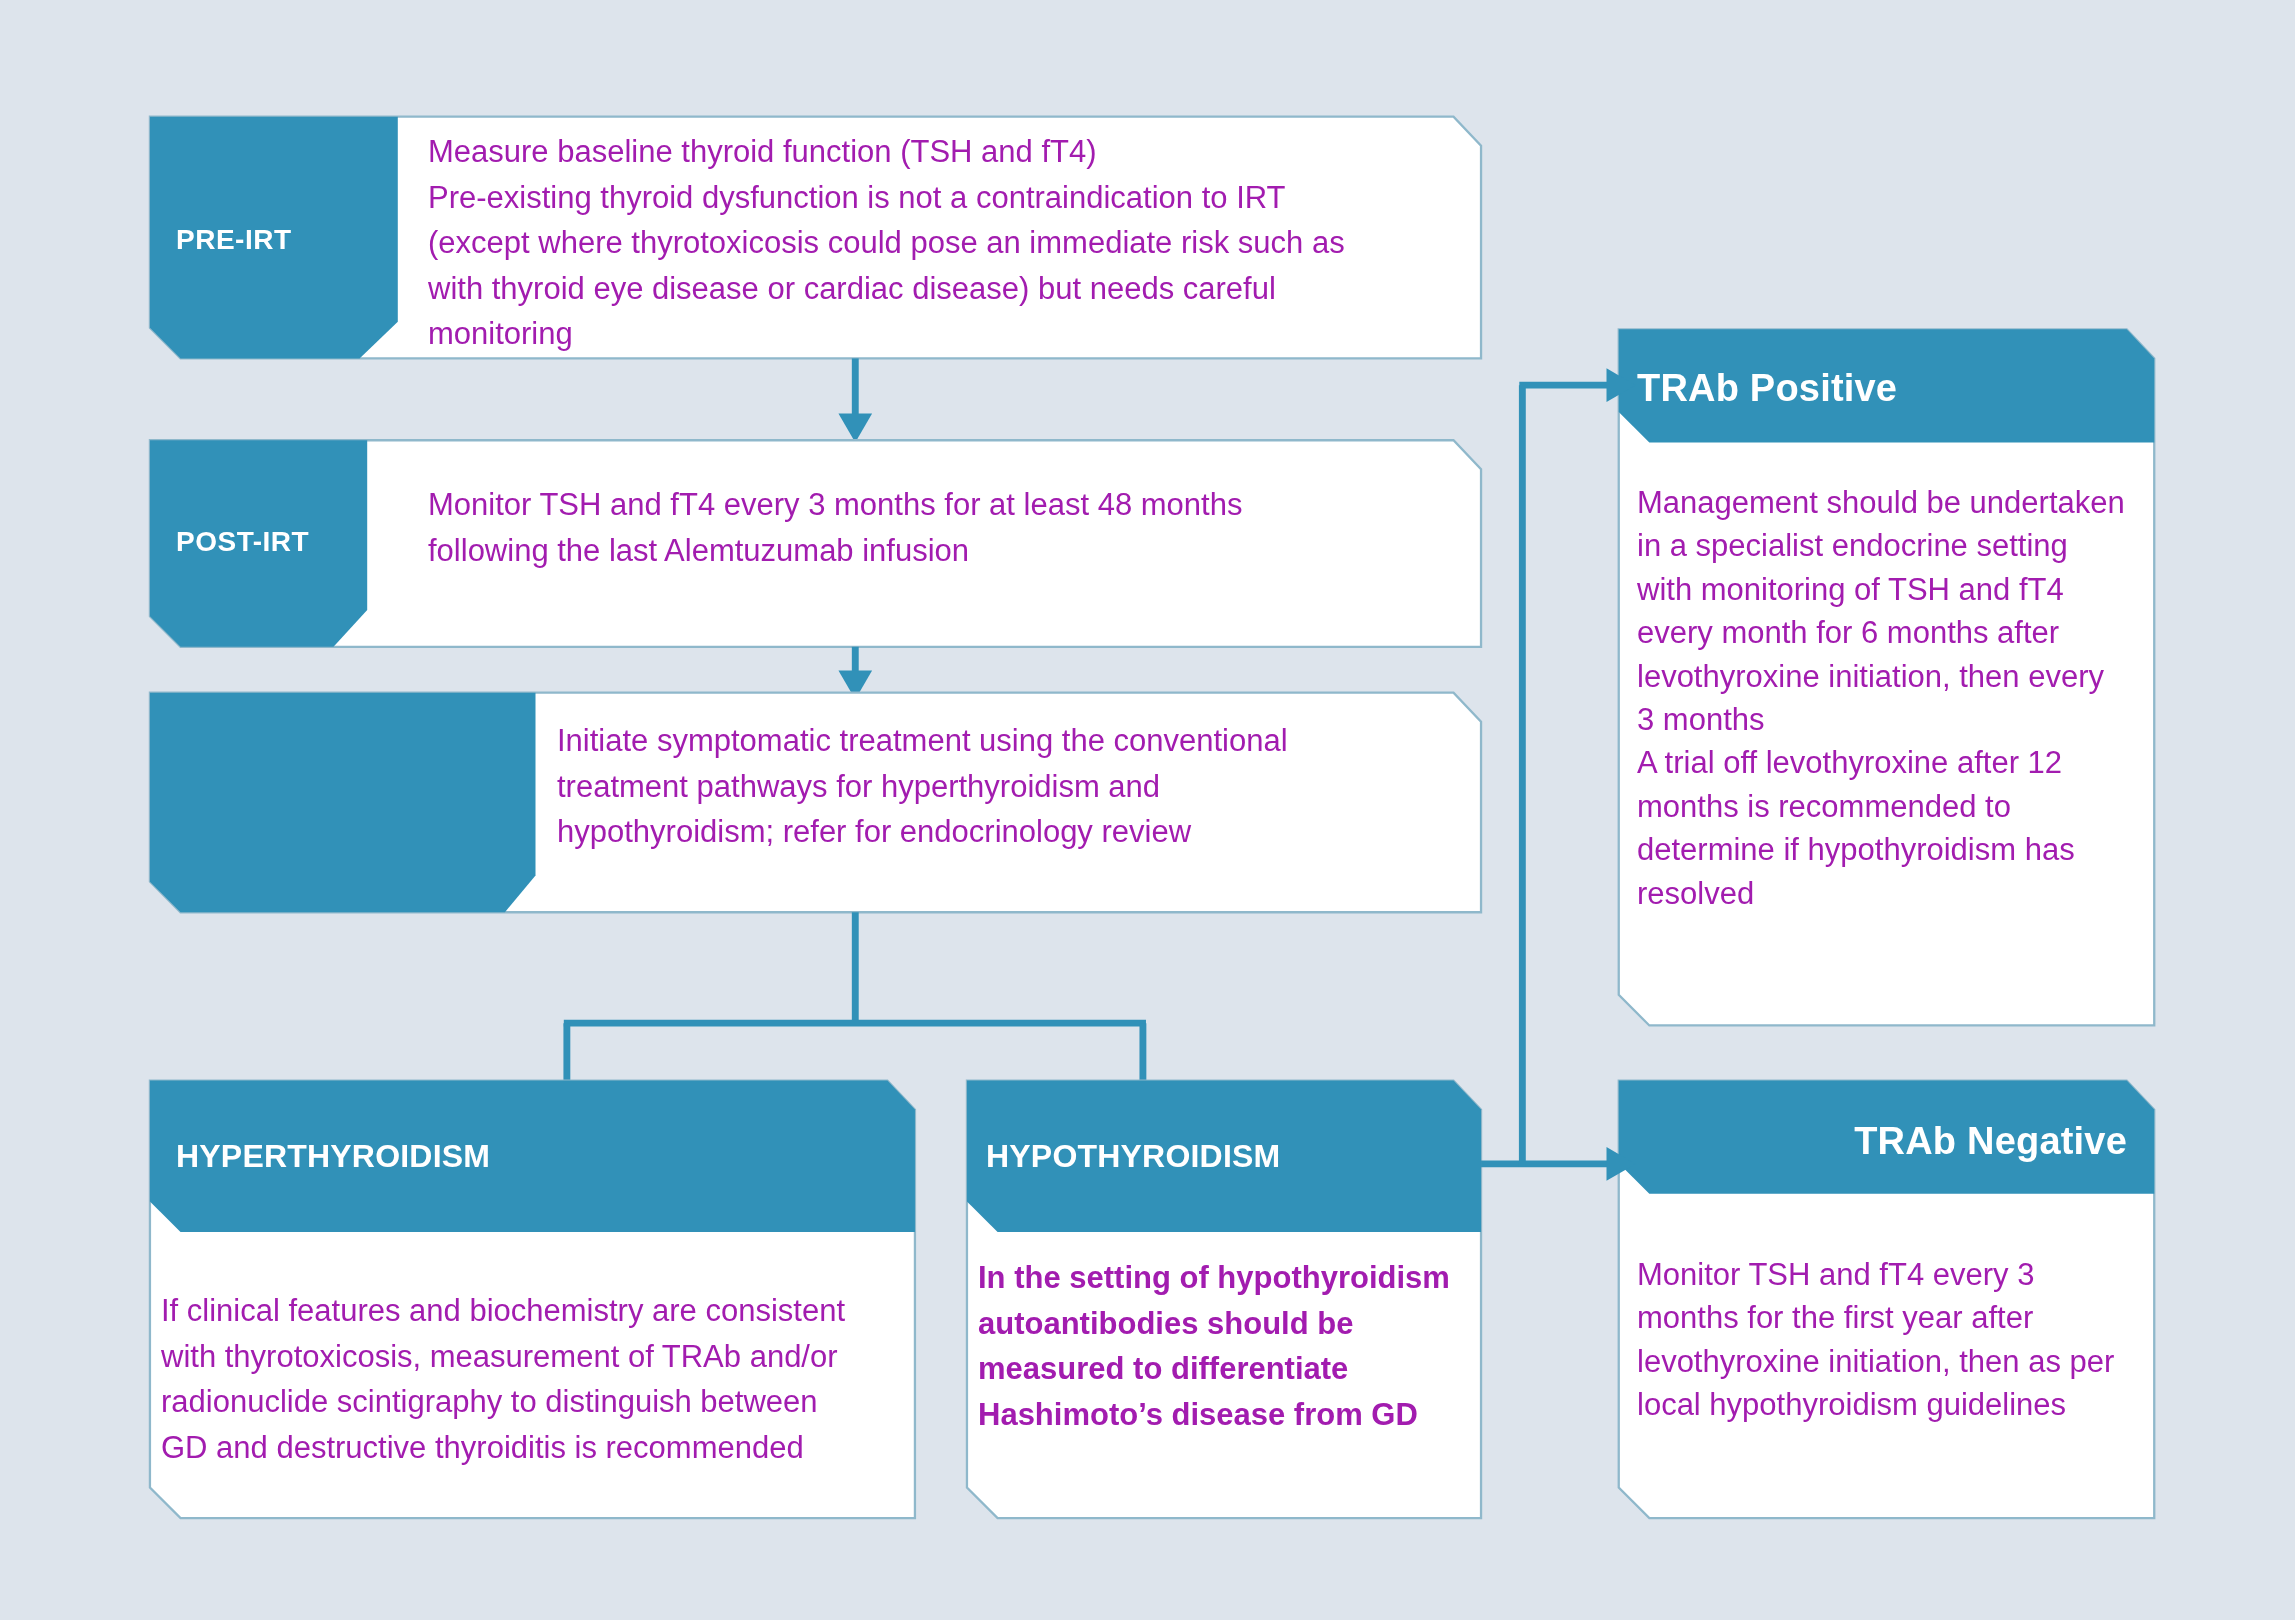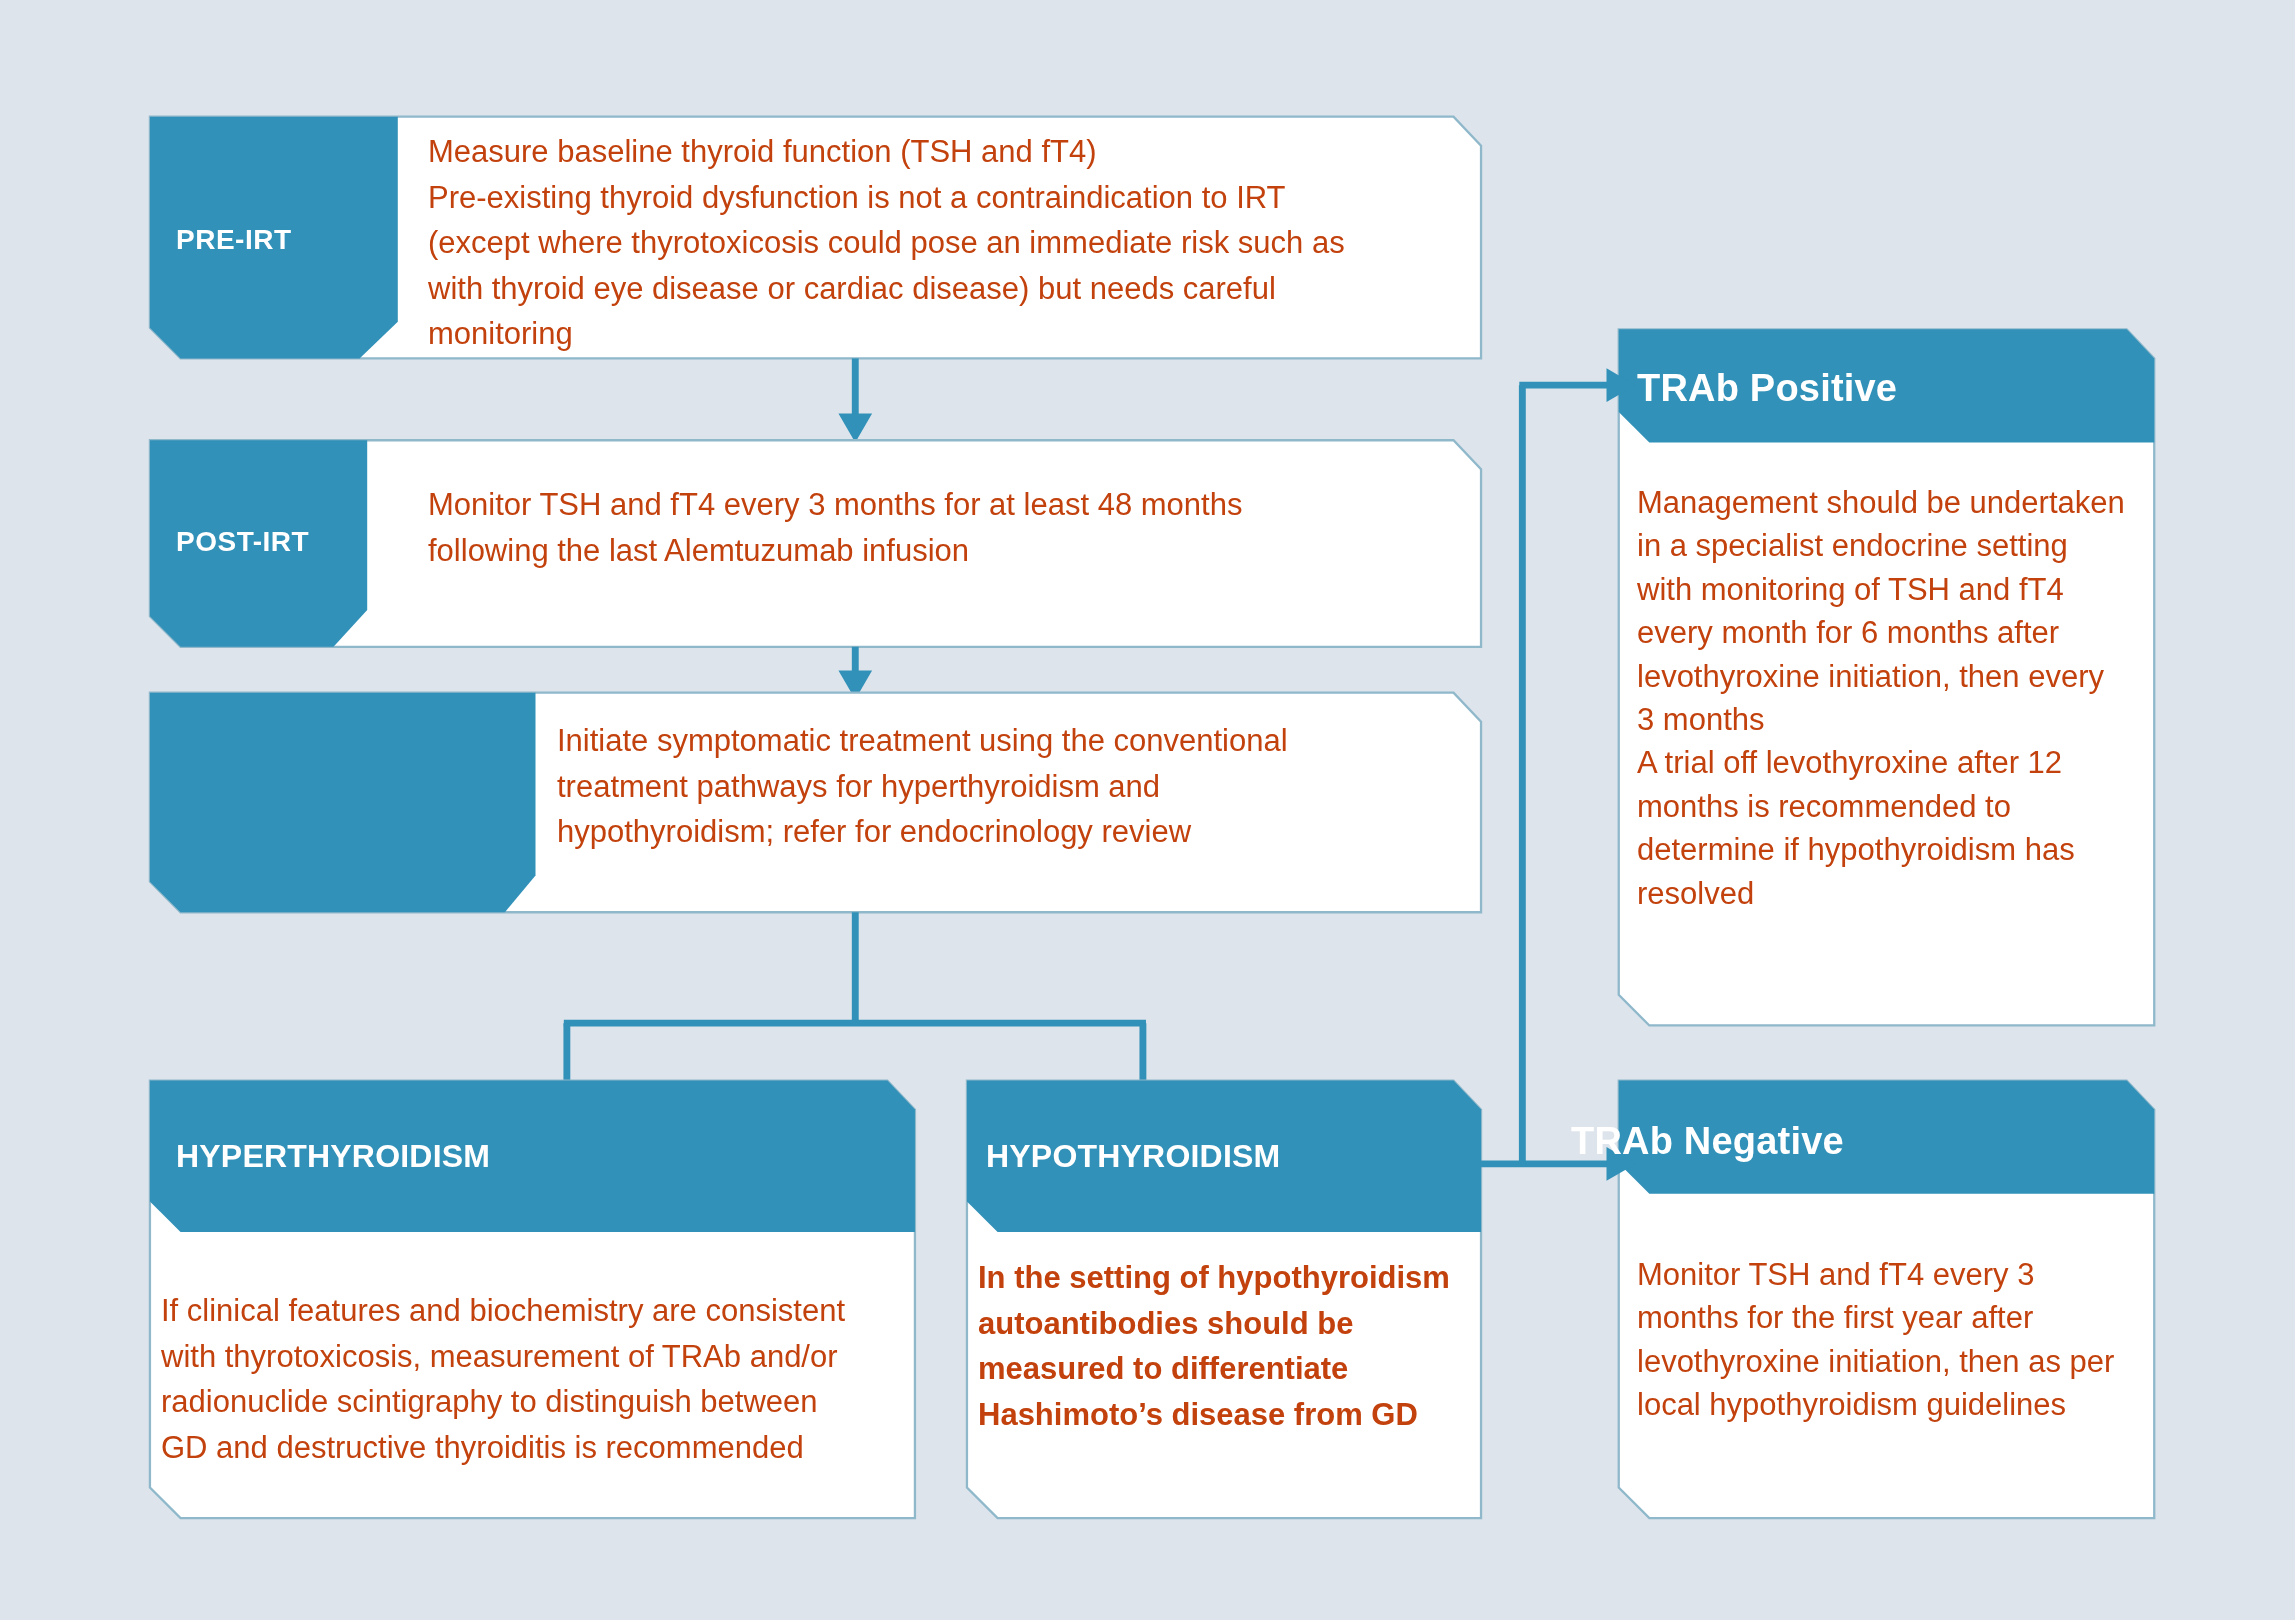--- a/index.html
+++ b/index.html
@@ -17,21 +17,21 @@
   .label-txt{
     color:#ffffff;font-weight:bold;
     font-size:28px;letter-spacing:0.5px;line-height:1.30;
     text-transform:uppercase;
   }
   .head-txt{
     color:#ffffff;font-weight:bold;
     font-size:38px;line-height:1.2;letter-spacing:0.2px;
   }
   .body-txt{
-    color:#c2410c;font-size:31px;line-height:1.47;
+    color:#a21caf;font-size:31px;line-height:1.47;
     font-weight:400;
   }
   .body-txt.tight{line-height:1.40;}
   .sect-label{font-size:28px;}
 </style>
 </head>
 <body>
 
 <div id="stage">
 
@@ -136,20 +136,20 @@
 in a specialist endocrine setting
 with monitoring of TSH and fT4
 every month for 6 months after
 levothyroxine initiation, then every
 3 months
 A trial off levothyroxine after 12
 months is recommended to
 determine if hypothyroidism has
 resolved</div>
 
-  <div class="txt head-txt" style="left:1571px;top:1119px;width:490px;">TRAb Negative</div>
+  <div class="txt head-txt" style="left:1637px;top:1119px;width:490px;text-align:right;">TRAb Negative</div>
   <div class="txt body-txt tight" style="left:1637px;top:1253px;width:528px;white-space:pre-line;">Monitor TSH and fT4 every 3
 months for the first year after
 levothyroxine initiation, then as per
 local hypothyroidism guidelines</div>
 
 </div>
 
 
 </body></html>

